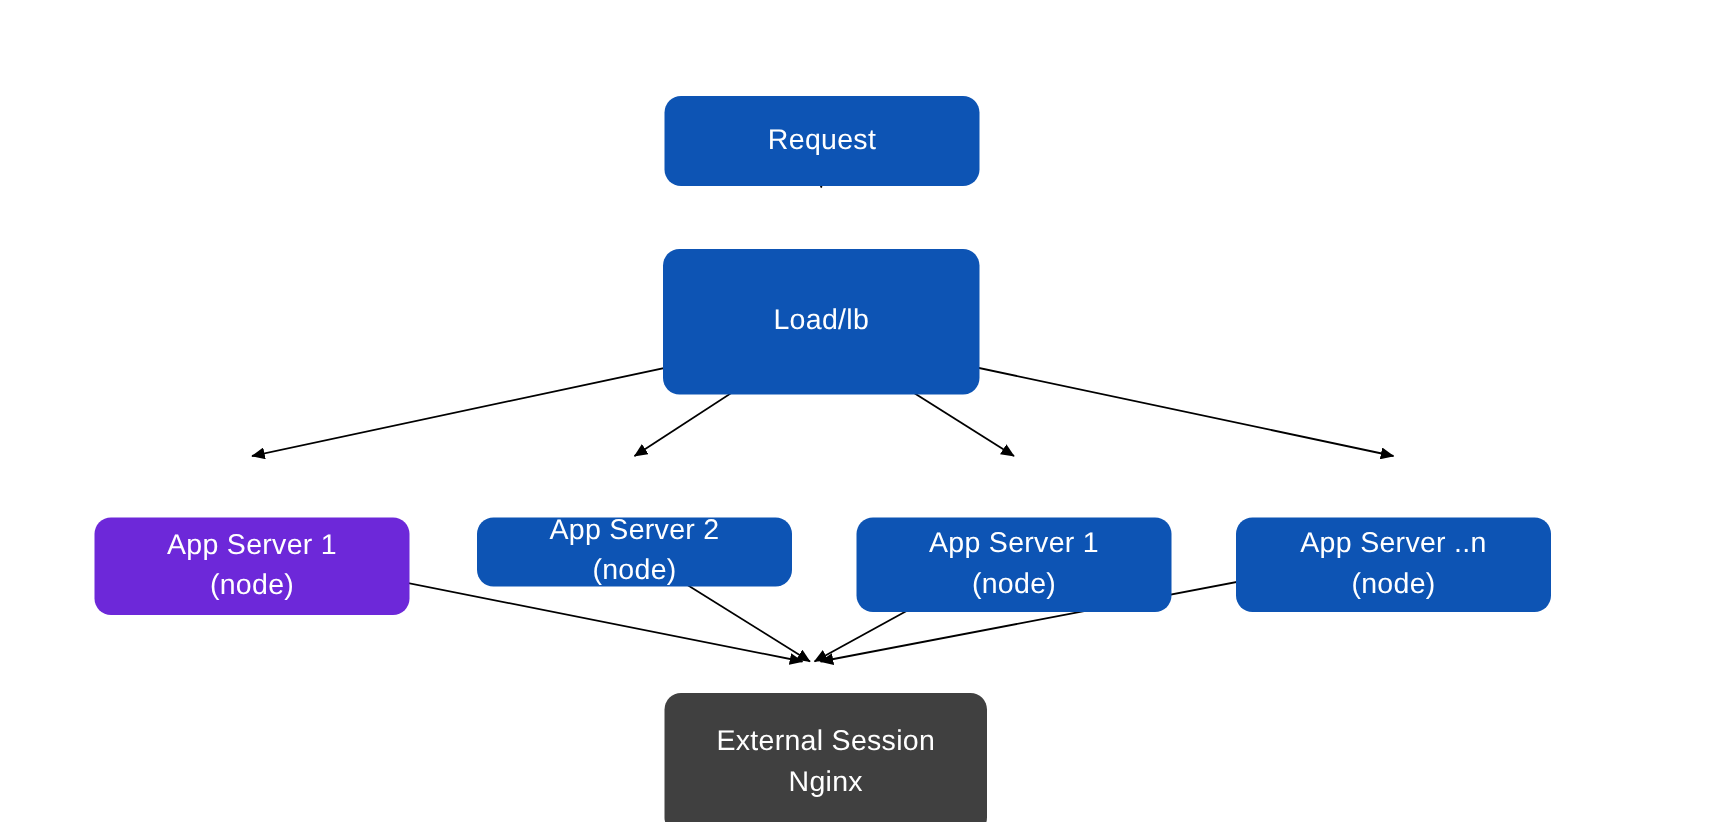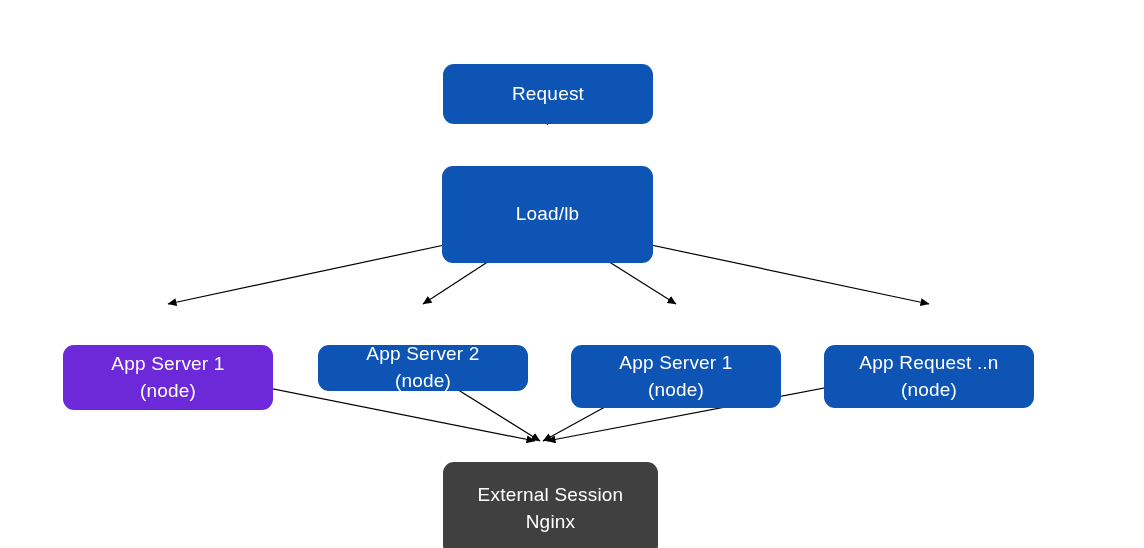--- a/index.html
+++ b/index.html
@@ -77,20 +77,20 @@
     </div>
     <div class="node" style="left: 318px; top: 305px; width: 210px; height: 46px; background: rgb(13, 84, 180); color: rgb(255, 255, 255);">
       <span>App Server 2</span>
       <span>(node)</span>
     </div>
     <div class="node" style="left: 571px; top: 305px; width: 210px; height: 63px; background: rgb(13, 84, 180); color: rgb(255, 255, 255);">
       <span>App Server 1</span>
       <span>(node)</span>
     </div>
     <div class="node" style="left: 824px; top: 305px; width: 210px; height: 63px; background: rgb(13, 84, 180); color: rgb(255, 255, 255);">
-      <span>App Request ..n</span>
+      <span>App Server ..n</span>
       <span>(node)</span>
     </div>
     <div class="node" style="left: 443px; top: 422px; width: 215px; height: 94px; background: #404040; color: rgb(255, 255, 255);">
       <span>External Session</span>
       <span>Nginx</span>
     </div>
   </div>
 
 </body></html>

